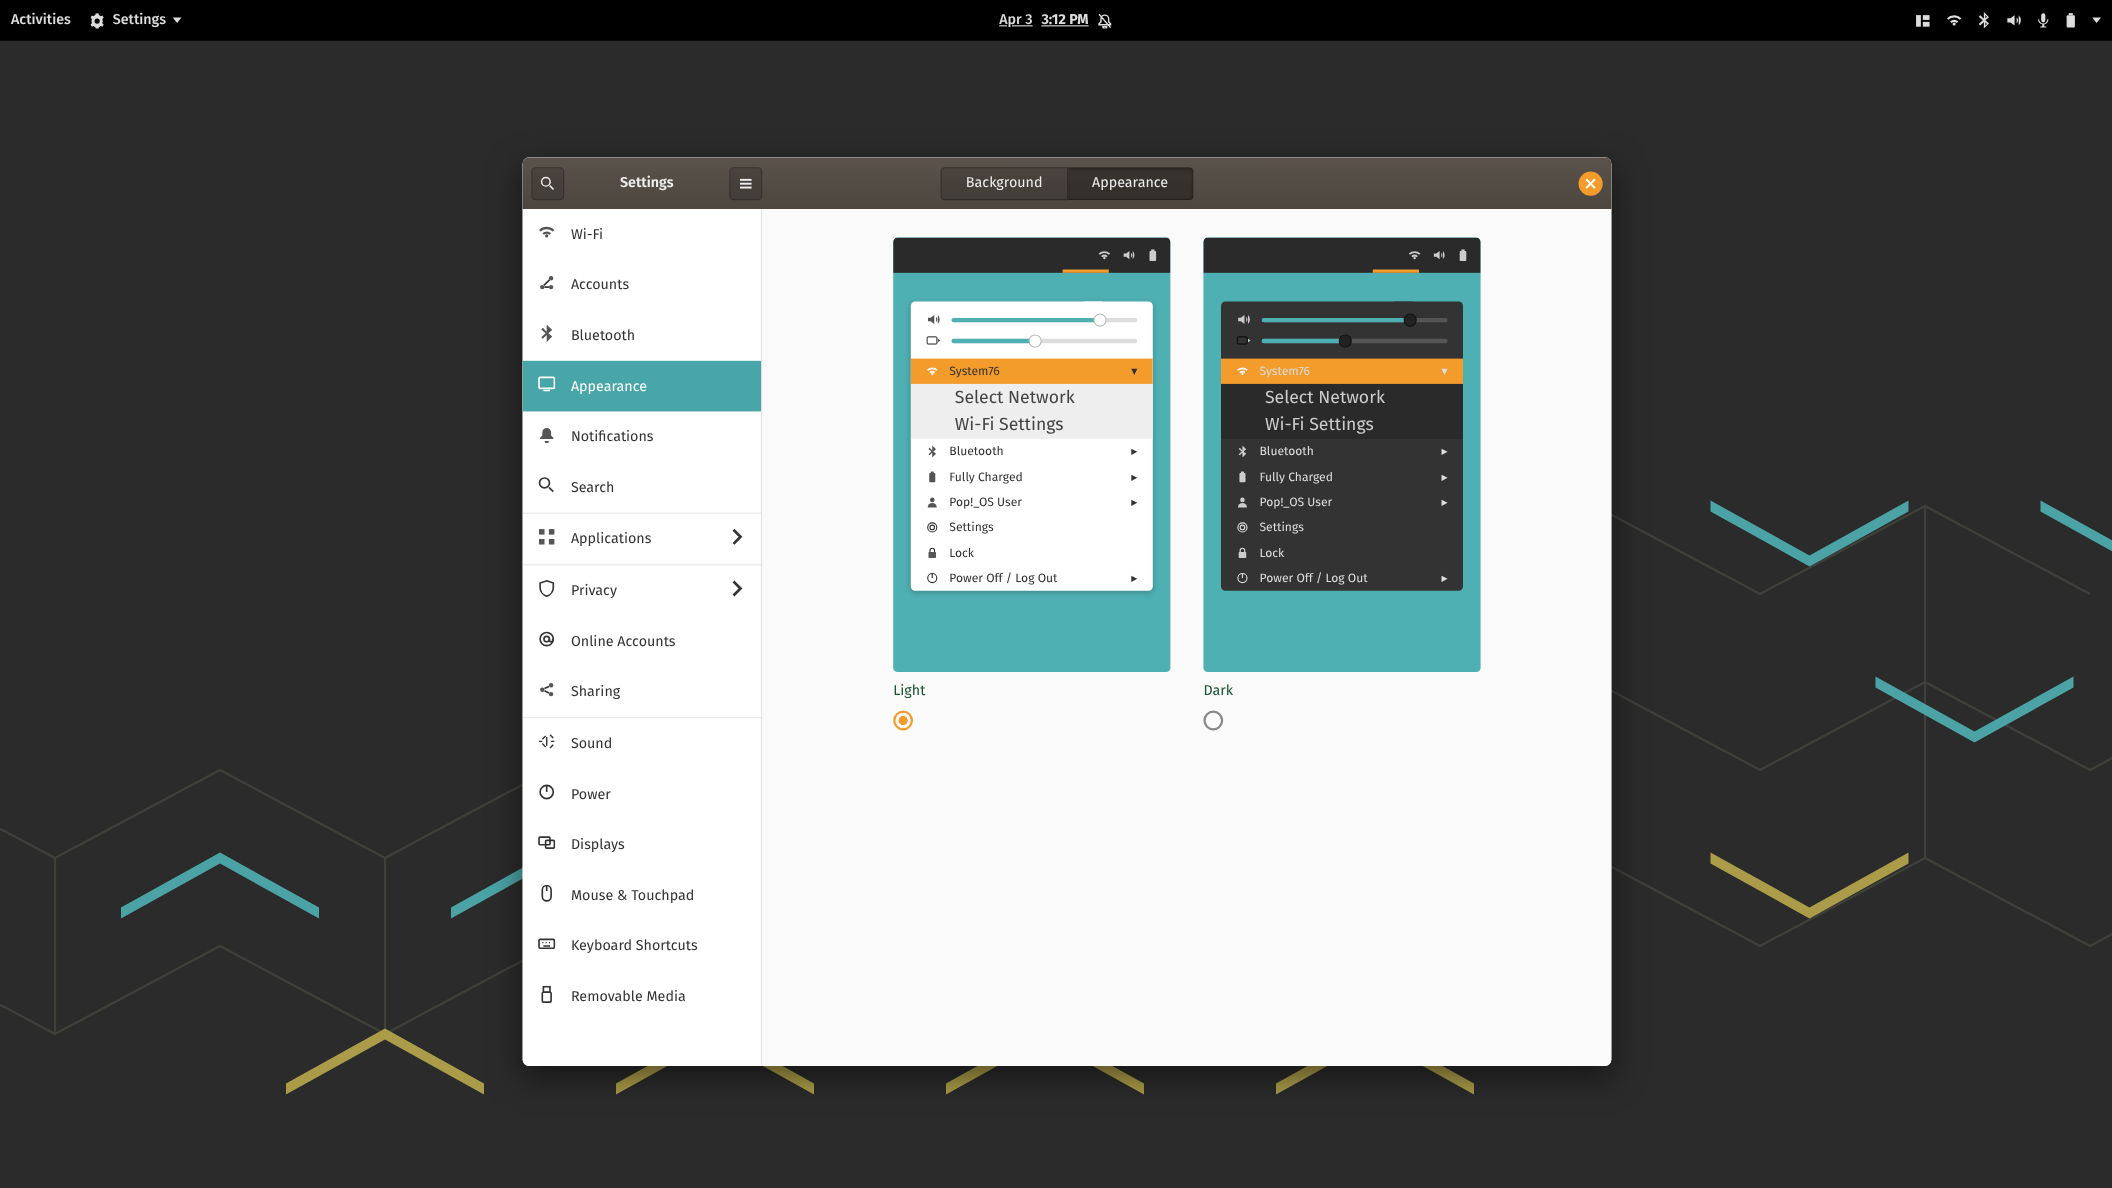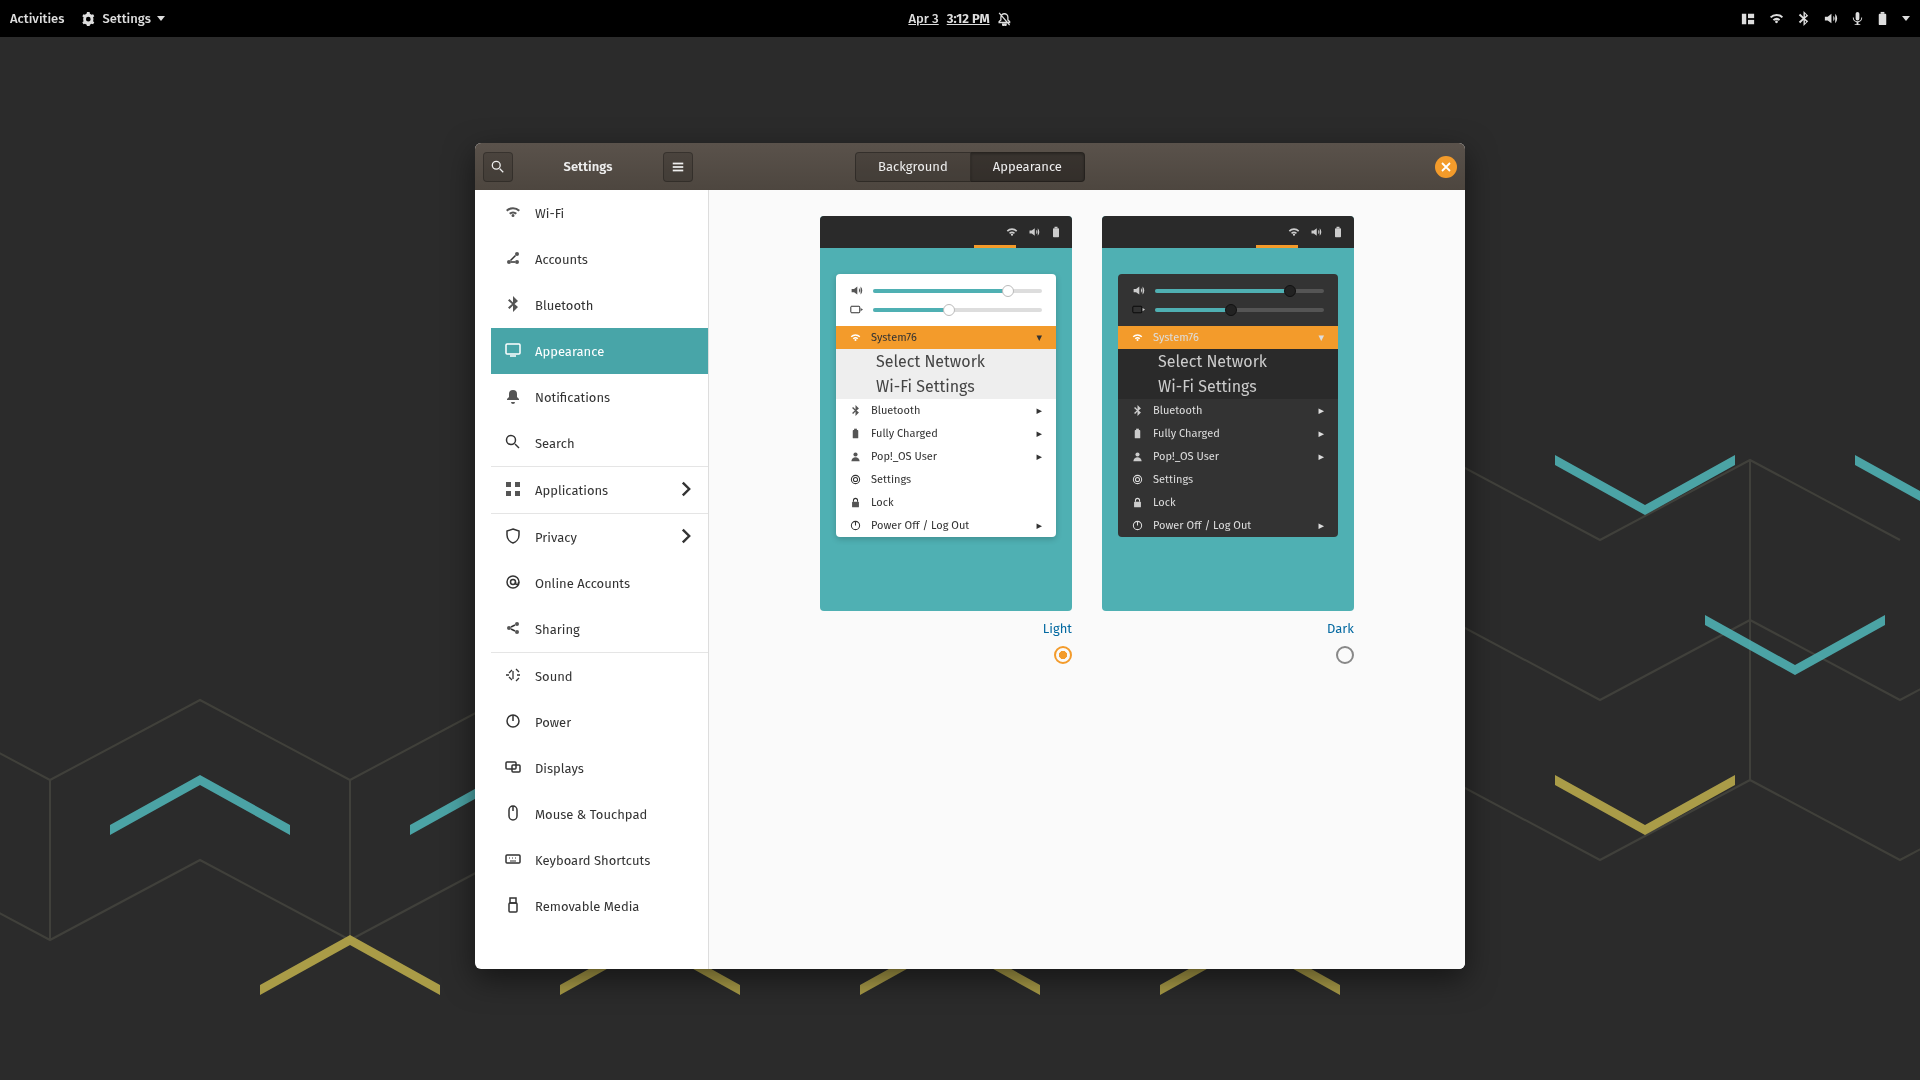--- a/index.html
+++ b/index.html
@@ -27,32 +27,32 @@
 .tb-title { flex:1; text-align:center; color:#eee; font-size:13px; font-weight:600; }
 .tb-center { flex:1; display:flex; justify-content:center;}
 .seg { display: flex; }
 .seg button { height: 30px; padding: 0 22px; background: rgba(0,0,0,.15); border: 1px solid rgba(0,0,0,.3); color: #eee; font-size: 13px; cursor:pointer;}
 .seg button:first-child { border-radius: 4px 0 0 4px; }
 .seg button:last-child { border-radius: 0 4px 4px 0; border-left: none; }
 .seg button.active { background: rgba(0,0,0,.35); box-shadow: inset 0 1px 3px rgba(0,0,0,.3); }
 .tb-right { width:210px; display:flex; justify-content:flex-end;}
 .close-btn { width: 22px; height: 22px; border-radius: 50%; background: #f39b2b; display: flex; align-items: center; justify-content: center; color: #fff; font-size: 11px; cursor:pointer;}
 
-.body { flex:1; display:flex; overflow:hidden;margin-left:16px;}
+.body { flex:1; display:flex; overflow:hidden;}
 .sidebar { width: 218px; border-right: 1px solid #ddd; overflow-y:auto; background:#fff;}
 .side-item { height: 46px; display: flex; align-items: center; padding: 0 14px; gap: 14px; font-size: 13px; color: #333; cursor:pointer; position:relative;}
 .side-item.active { background: #48a5a8; color: #fff; }
 .side-item .chev { margin-left:auto; }
 .side-item svg { width:16px; height:16px; fill:#555;}
 .side-item.active svg { fill:#fff;}
 .side-sep { height:1px; background:#e5e5e5;}
 
 .content { flex:1; background: #fafafa; padding: 26px; display:flex; flex-direction:column; align-items:center;}
 .themes-row { display:flex; gap:30px; }
-.theme-opt { display:flex; flex-direction:column; align-items:flex-end; gap:10px;}
+.theme-opt { display:flex; flex-direction:column; align-items:flex-start; gap:10px;}
 .preview { width: 252px; height: 395px; border-radius: 4px; overflow:hidden;}
 .preview.light { background:#4fb0b3; }
 .preview.dark  { background:#4fb0b3; }
 .pv-topbar { height:32px; background:#2a2a2a; display:flex; align-items:center; justify-content:flex-end; padding:0 10px; gap:10px; position:relative; }
 .pv-topbar::after { content:""; position:absolute; bottom:0; right:56px; width:42px; height:3px; background:#f39b2b;}
 .pv-topbar svg { width:12px; height:12px; fill:#ccc;}
 .pv-card { margin: 26px 16px 8px; border-radius:4px; overflow:hidden; position:relative;}
 .pv-card::before { content:""; position:absolute; top:-8px; left:156px; width:0; height:0; border-left:10px solid transparent; border-right:10px solid transparent; }
 .light .pv-card { background:#fff; box-shadow:0 2px 6px rgba(0,0,0,.2);} 
 .light .pv-card::before { border-bottom:10px solid #fff;}
@@ -76,21 +76,21 @@
 .menu-item svg { width:11px; height:11px;}
 .light .menu-item { color:#333;} .light .menu-item svg{fill:#555;}
 .dark  .menu-item { color:#ddd;} .dark  .menu-item svg{fill:#ccc;}
 .menu-item.hl svg { fill:#fff;}
 .sub-item { padding:3px 14px 3px 40px; font-size:16px;}
 .light .sub-group { background:#eee;}
 .dark  .sub-group { background:#2a2a2a;}
 .light .sub-item { color:#444;}
 .dark  .sub-item { color:#ccc;}
 
-.theme-label { font-size:13px; color:#0369a1;}
+.theme-label { font-size:13px; color:#14532d;}
 .radio { width:18px; height:18px; border-radius:50%; border:2px solid #888; display:flex; align-items:center; justify-content:center; cursor:pointer;}
 .radio.selected { border-color:#f39b2b; background:radial-gradient(#f39b2b 40%, transparent 44%);}
 
 .chev-svg { width:10px; height:10px; fill:#888;}
 </style>
 </head>
 <body>
 
 <div class="wallpaper">
   <svg width="1920" height="1080" viewBox="0 0 1920 1080">

